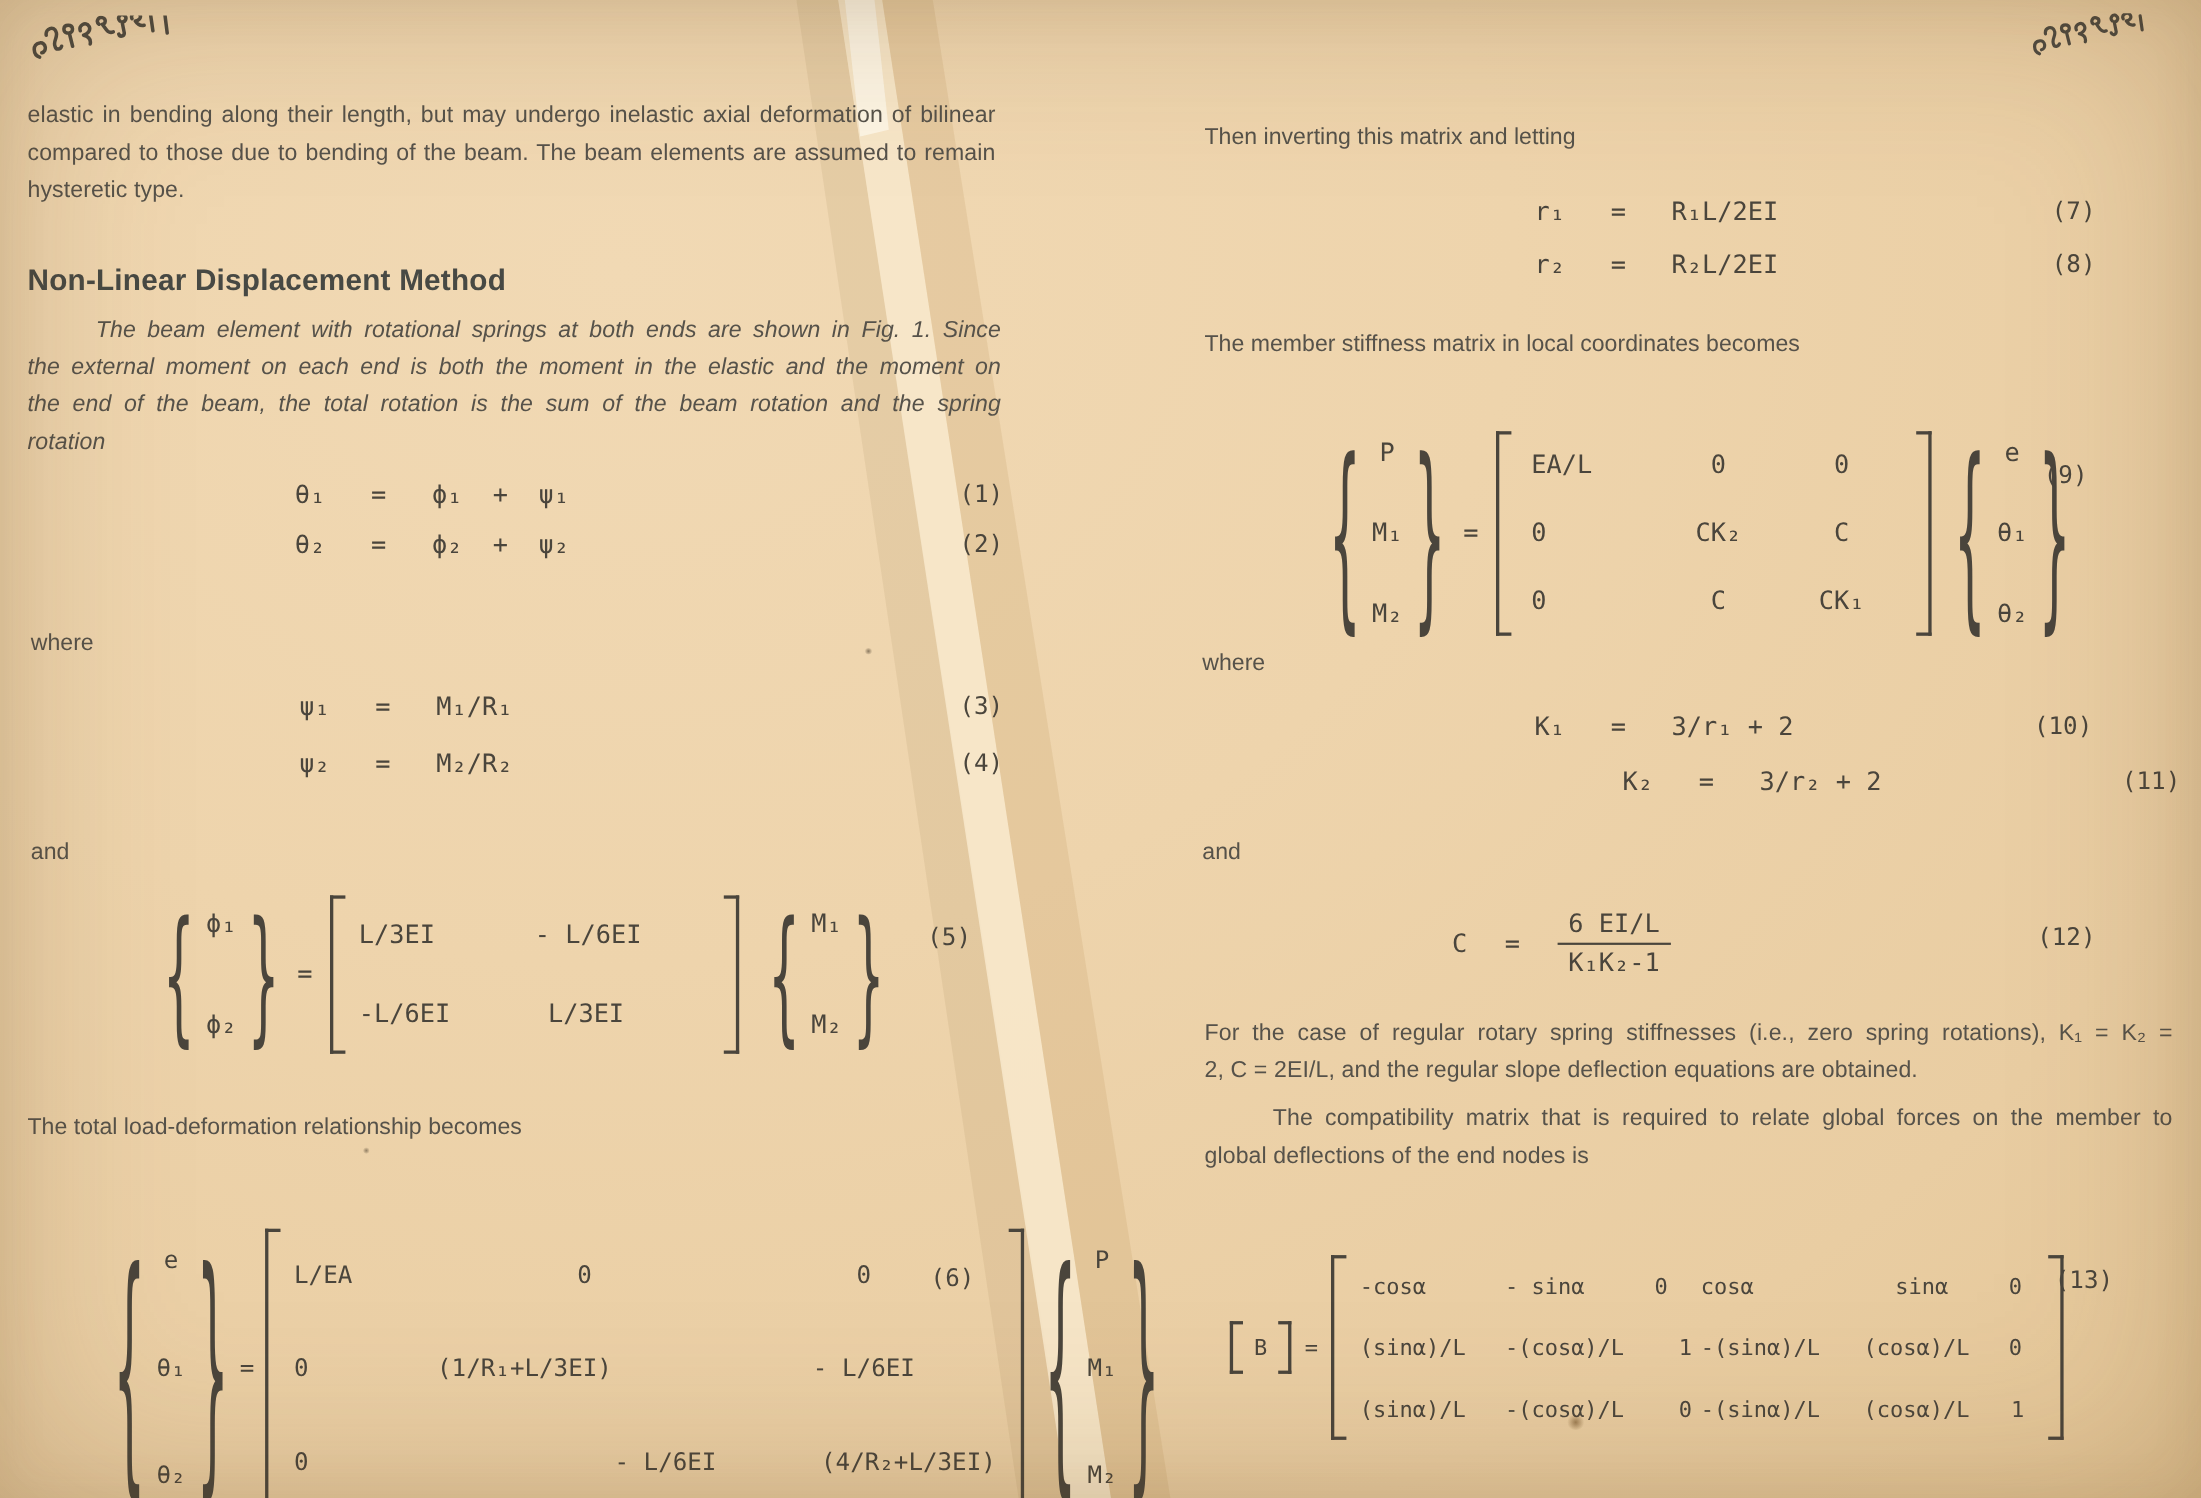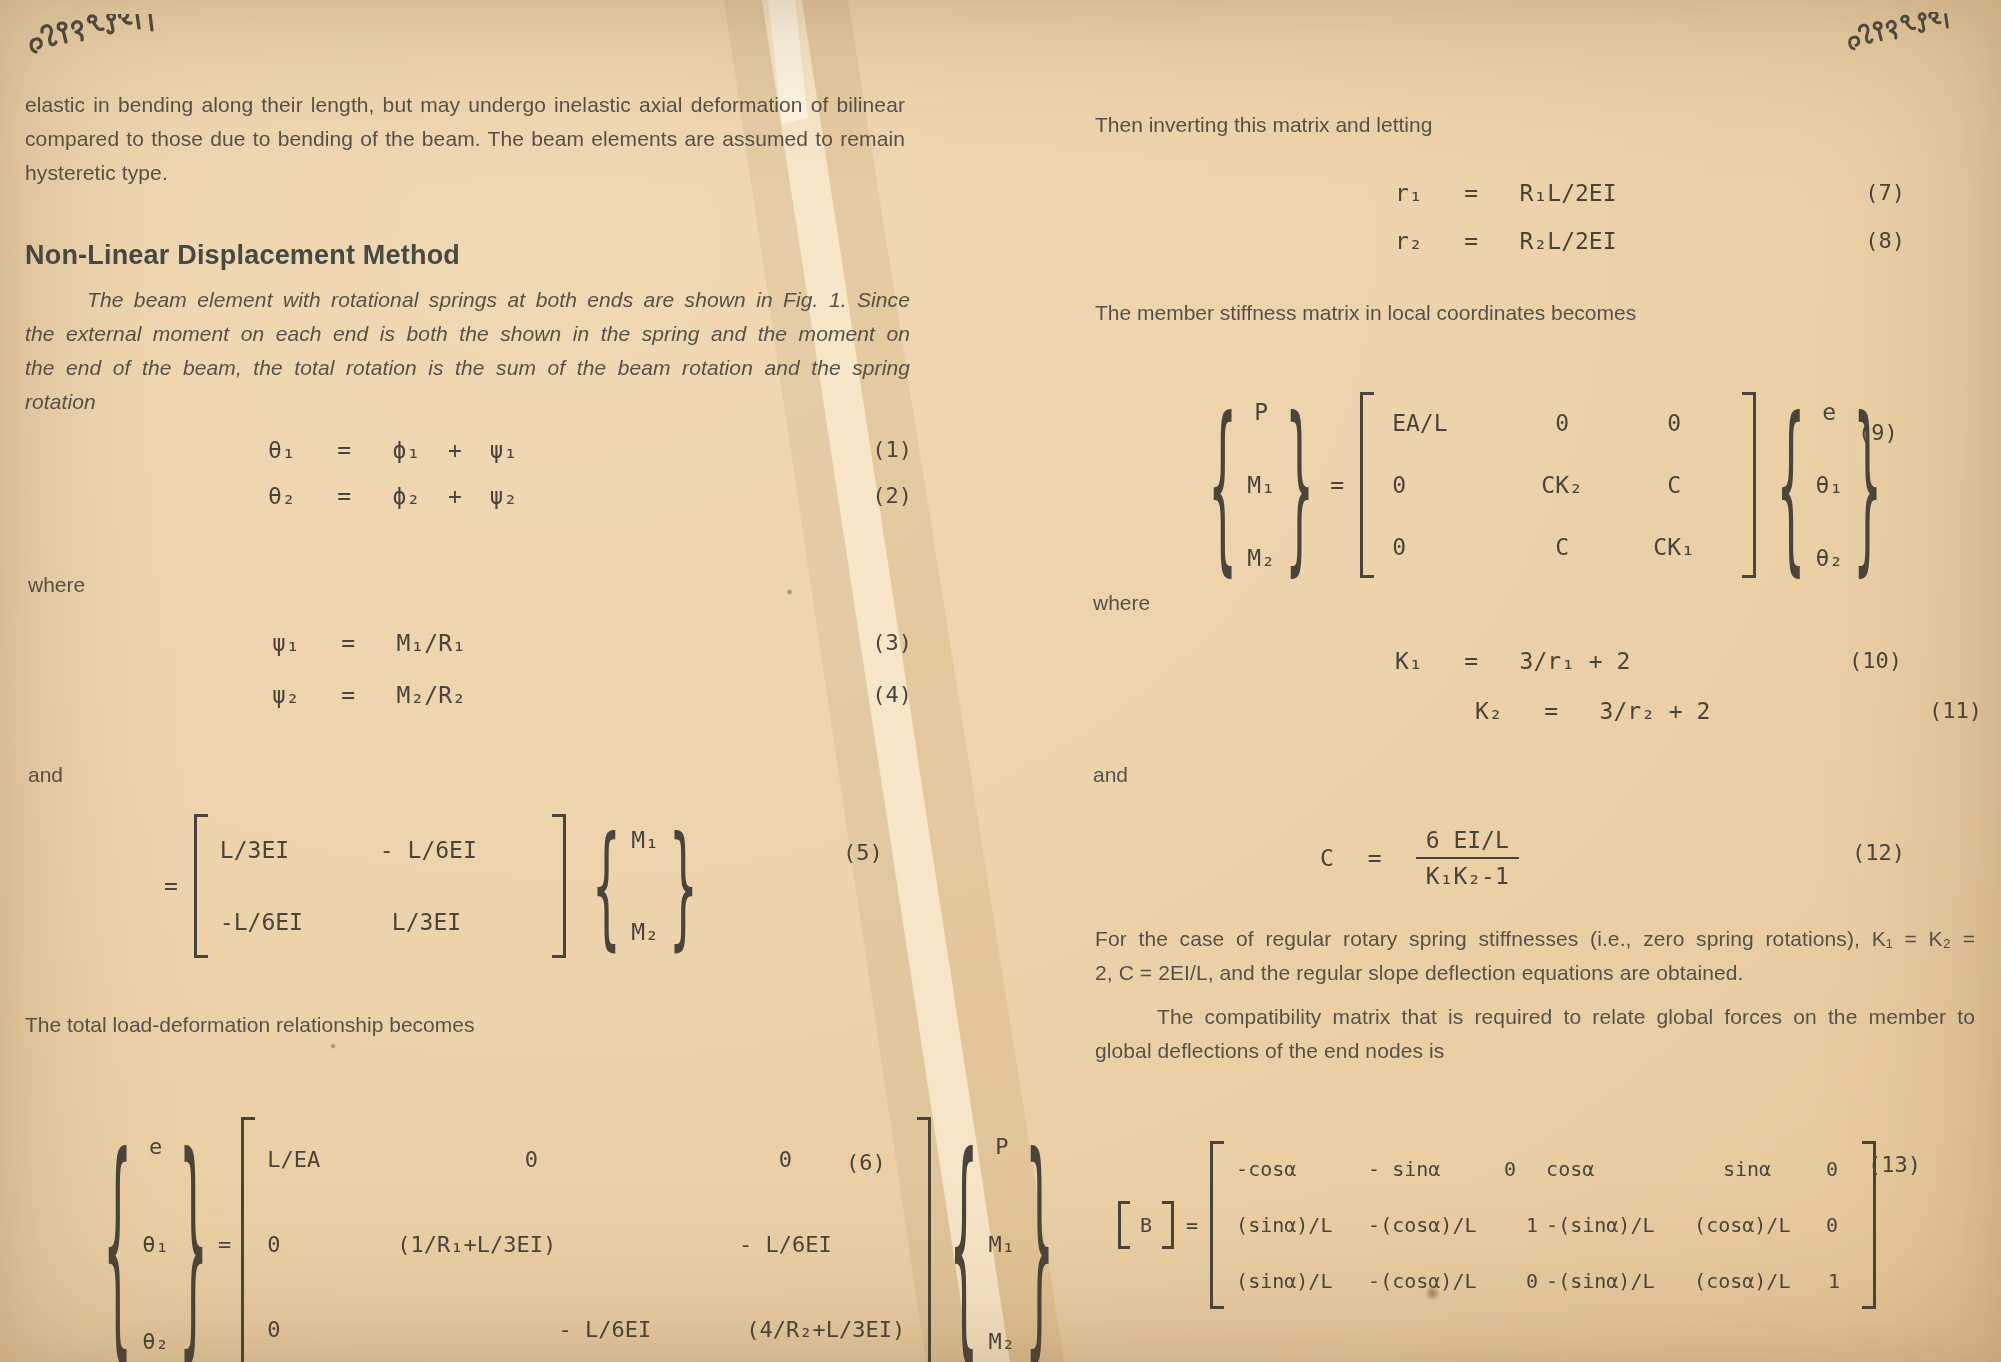--- a/index.html
+++ b/index.html
@@ -89,21 +89,21 @@
     <div class="txt" style="left:25px;top:88px;width:880px;">
       <div class="ln">elastic in bending along their length, but may undergo inelastic axial deformation of bilinear</div>
       <div class="ln">compared to those due to bending of the beam. The beam elements are assumed to remain</div>
       <div class="ln last">hysteretic type.</div>
     </div>
 
     <div class="heading" style="left:25px;top:240px;">Non-Linear Displacement Method</div>
 
     <div class="txt" style="left:25px;top:283px;width:885px;font-style:italic;">
       <div class="ln ind">The beam element with rotational springs at both ends are shown in Fig. 1. Since</div>
-      <div class="ln">the external moment on each end is both the shown in the spring and the moment on</div>
+      <div class="ln">the external moment on each end is both the moment in the elastic and the moment on</div>
       <div class="ln">the end of the beam, the total rotation is the sum of the beam rotation and the spring</div>
       <div class="ln last">rotation</div>
     </div>
 
     <div class="eqrow" style="left:180px;top:437px;width:732px;">
       <span class="eq-c" style="padding-left:88px;">θ₁   =   ϕ₁  +  ψ₁</span>
       <span class="eqnum">(1)</span>
     </div>
     <div class="eqrow" style="left:180px;top:483px;width:732px;">
       <span class="eq-c" style="padding-left:88px;">θ₂   =   ϕ₂  +  ψ₂</span>
@@ -117,20 +117,26 @@
       <span class="eqnum">(3)</span>
     </div>
     <div class="eqrow" style="left:180px;top:682px;width:732px;">
       <span class="eq-c" style="padding-left:92px;">ψ₂   =   M₂/R₂</span>
       <span class="eqnum">(4)</span>
     </div>
 
     <div class="single" style="left:28px;top:760px;">and</div>
 
     <div class="matexp" style="left:148px;top:808px;height:155px;font-size:23px;">
+      <div class="vec v2">
+        <div class="vec-col" style="height:118px;">
+          <span>ϕ₁</span>
+          <span>ϕ₂</span>
+        </div>
+      </div>
       <span class="eqsign">=</span>
       <div class="mat">
         <div class="mat-grid" style="grid-template-columns:150px 170px;grid-auto-rows:72px;">
           <span class="cell ta-l">L/3EI</span>
           <span class="cell ta-l" style="padding-left:10px;">- L/6EI</span>
           <span class="cell ta-l">-L/6EI</span>
           <span class="cell ta-l" style="padding-left:22px;">L/3EI</span>
         </div>
       </div>
       <div class="vec v2" style="margin-left:26px;">

